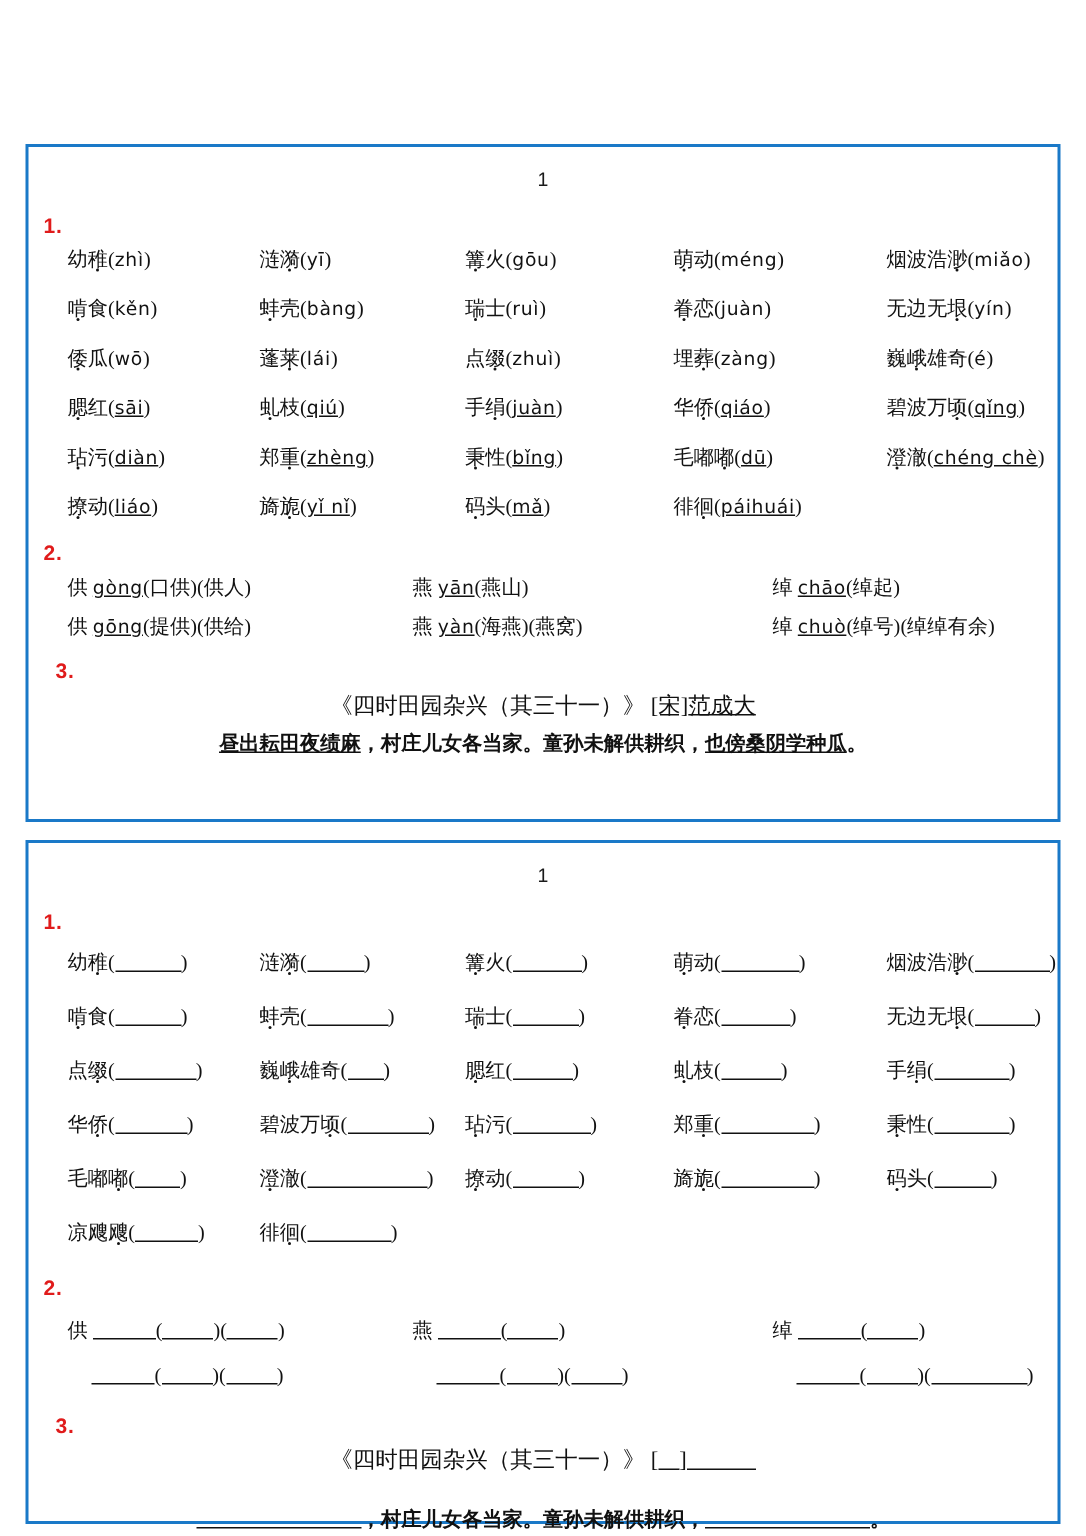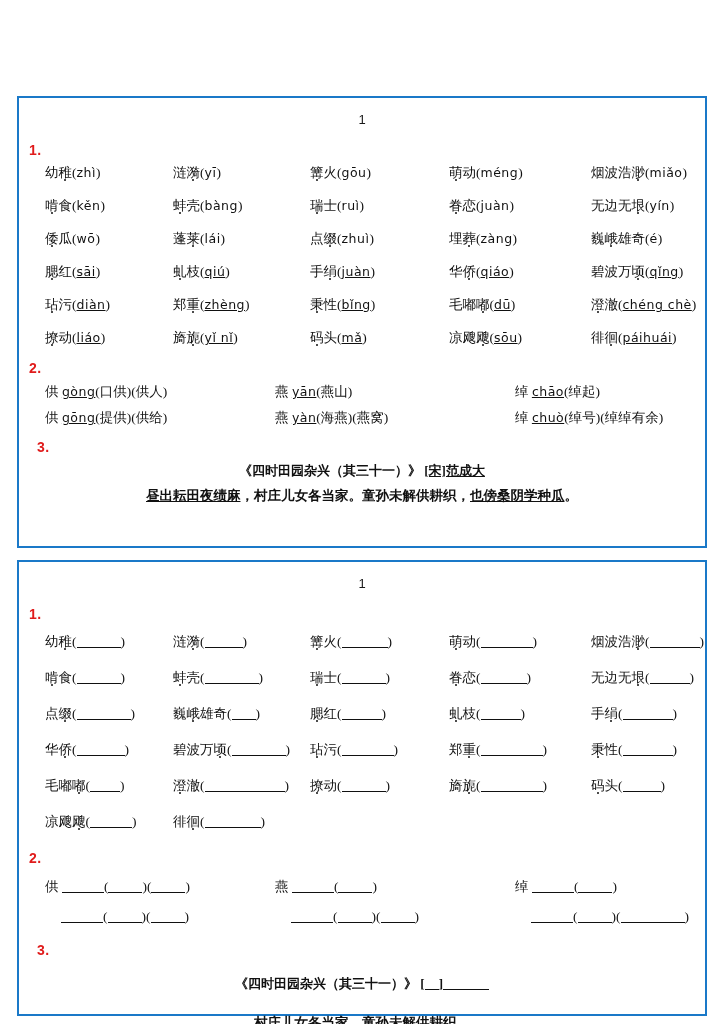--- a/index.html
+++ b/index.html
@@ -108,24 +108,24 @@
   .poly-cell {
     font-size: 13.5px;
     line-height: 26px;
     white-space: nowrap;
   }
   .poly-cell .py { text-decoration: underline; }
 
   
   .poem-title {
     text-align: center;
-    font-size: 13px;
+    font-size: 15px;
     line-height: 24px;
     margin-top: 4px;
-    font-weight: bold;
+    font-weight: normal;
   }
   .poem-title .u { text-decoration: underline; }
   .poem-line {
     text-align: center;
     font-size: 13.5px;
     line-height: 26px;
     font-weight: bold;
   }
   .poem-line .u { text-decoration: underline; margin-top: 12px; }
 </style>
@@ -163,21 +163,20 @@
         <div class="word-cell"><span class="hz"><span>华</span><span class="dotted">侨</span></span><span>(</span><span class="py u">qiáo</span><span>)</span></div>
         <div class="word-cell"><span class="hz"><span>碧</span><span>波</span><span>万</span><span class="dotted">顷</span></span><span>(</span><span class="py u">qǐng</span><span>)</span></div>
         <div class="word-cell"><span class="hz"><span class="dotted">玷</span><span>污</span></span><span>(</span><span class="py u">diàn</span><span>)</span></div>
         <div class="word-cell"><span class="hz"><span>郑</span><span class="dotted">重</span></span><span>(</span><span class="py u">zhèng</span><span>)</span></div>
         <div class="word-cell"><span class="hz"><span class="dotted">秉</span><span>性</span></span><span>(</span><span class="py u">bǐng</span><span>)</span></div>
         <div class="word-cell"><span class="hz"><span>毛</span><span>嘟</span><span class="dotted">嘟</span></span><span>(</span><span class="py u">dū</span><span>)</span></div>
         <div class="word-cell"><span class="hz"><span class="dotted">澄</span><span>澈</span></span><span>(</span><span class="py u">chéng chè</span><span>)</span></div>
         <div class="word-cell"><span class="hz"><span class="dotted">撩</span><span>动</span></span><span>(</span><span class="py u">liáo</span><span>)</span></div>
         <div class="word-cell"><span class="hz"><span>旖</span><span class="dotted">旎</span></span><span>(</span><span class="py u">yǐ nǐ</span><span>)</span></div>
         <div class="word-cell"><span class="hz"><span class="dotted">码</span><span>头</span></span><span>(</span><span class="py u">mǎ</span><span>)</span></div>
-        <div class="word-cell"><span class="hz"><span>凉</span><span>飕</span><span class="dotted">飕</span></span><span>(</span><span class="py u">sōu</span><span>)</span></div>
         <div class="word-cell"><span class="hz"><span>徘</span><span class="dotted">徊</span></span><span>(</span><span class="py u">páihuái</span><span>)</span></div>
       </div>
 
     <div style="height:10px"></div>
     <div class="sec-label indent1">2.</div>
 
     <div class="poly-grid" id="poly-answers">
         <div class="poly-cell"><span>供 </span><span class="py">gòng</span><span>(口供)</span><span>(供人)</span></div>
         <div class="poly-cell"><span>燕 </span><span class="py">yān</span><span>(燕山)</span></div>
         <div class="poly-cell"><span>绰 </span><span class="py">chāo</span><span>(绰起)</span></div>
@@ -244,21 +243,21 @@
         <div class="poly-cell" style="line-height: 30px;"><span>燕 </span><span class="blank" style="width: 42px;"></span><span>(</span><span class="blank" style="width: 34px;"></span><span>)</span></div>
         <div class="poly-cell" style="line-height: 30px;"><span>绰 </span><span class="blank" style="width: 42px;"></span><span>(</span><span class="blank" style="width: 34px;"></span><span>)</span></div>
         <div class="poly-cell" style="line-height: 30px;"><span style="display: inline-block; width: 16px;"></span><span class="blank" style="width: 42px;"></span><span>(</span><span class="blank" style="width: 34px;"></span><span>)</span><span>(</span><span class="blank" style="width: 34px;"></span><span>)</span></div>
         <div class="poly-cell" style="line-height: 30px;"><span style="display: inline-block; width: 16px;"></span><span class="blank" style="width: 42px;"></span><span>(</span><span class="blank" style="width: 34px;"></span><span>)</span><span>(</span><span class="blank" style="width: 34px;"></span><span>)</span></div>
         <div class="poly-cell" style="line-height: 30px;"><span style="display: inline-block; width: 16px;"></span><span class="blank" style="width: 42px;"></span><span>(</span><span class="blank" style="width: 34px;"></span><span>)</span><span>(</span><span class="blank" style="width: 64px;"></span><span>)</span></div>
       </div>
 
     <div style="height:10px"></div>
     <div class="sec-label indent3">3.</div>
 
-    <div class="poem-title" style="margin-top:14px;">
+    <div class="poem-title" style="margin-top:4px;">
       <span>《四时田园杂兴（其三十一）》</span>
       <span class="u"><span>[</span><span class="blank" style="width:14px"></span><span>]</span></span><span class="blank" style="width:46px"></span>
     </div>
 
     <div class="poem-line" style="margin-top:14px;">
       <span class="blank" style="width:110px"></span><span>，</span><span>村庄儿女各当家。童孙未解供耕织</span><span>，</span><span class="blank" style="width:110px"></span><span>。</span>
     </div>
   </div>
 
 </div>

